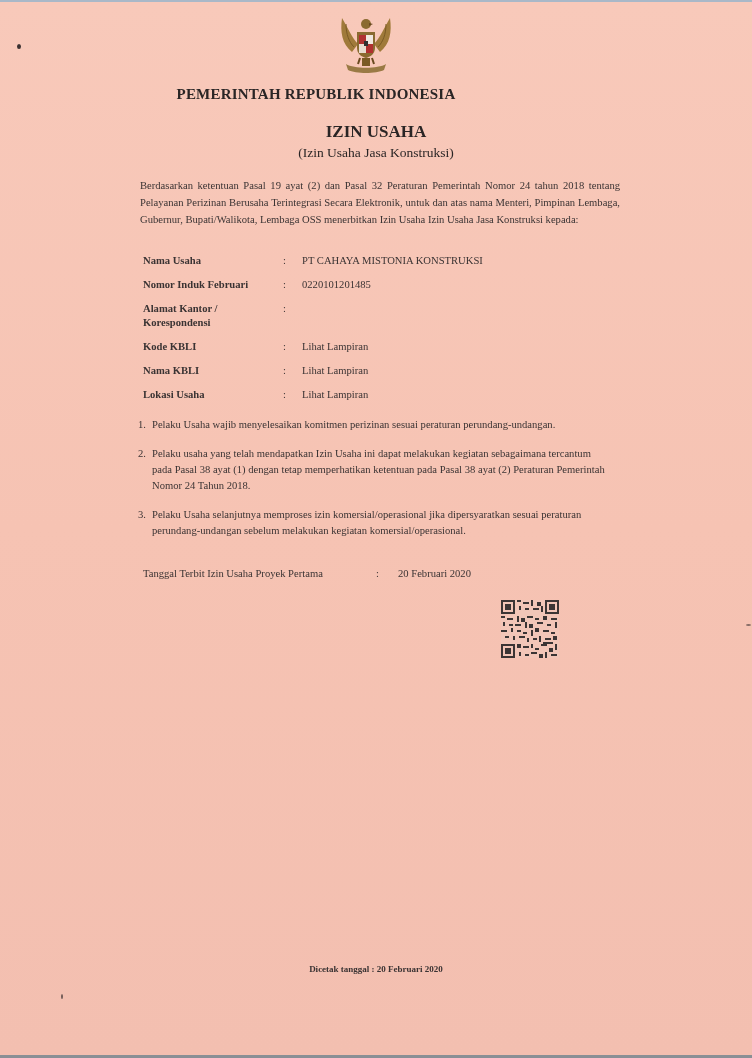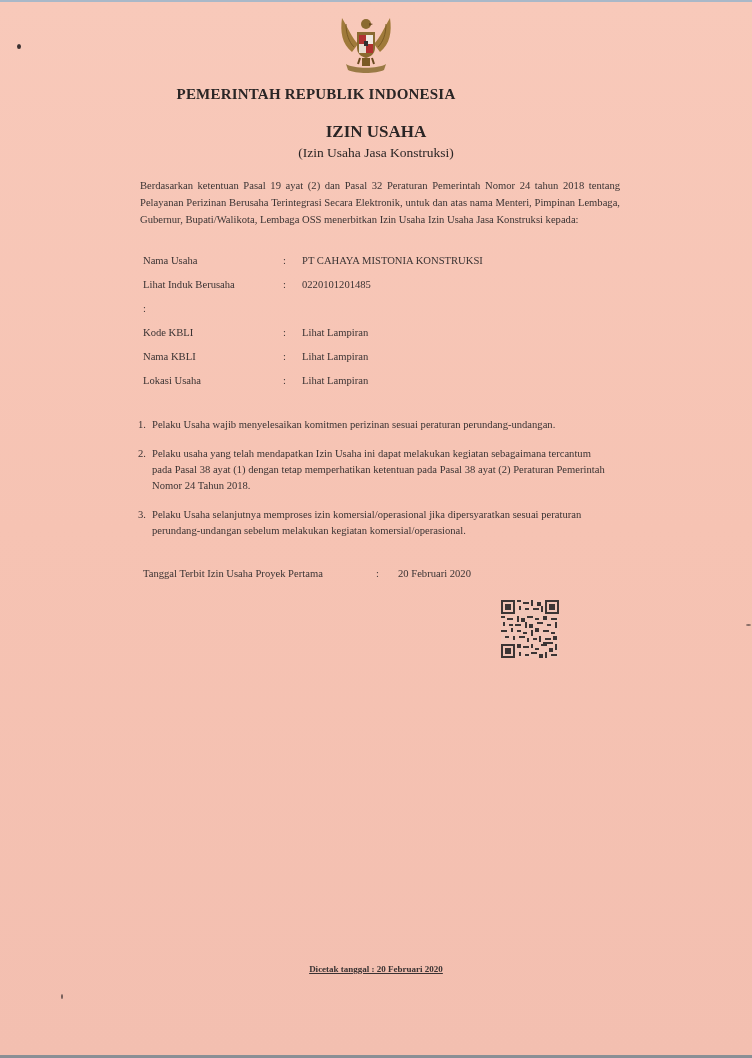--- a/index.html
+++ b/index.html
@@ -80,20 +80,21 @@
     }
     .field-row {
       display: flex;
       align-items: flex-start;
       line-height: 14px;
       margin-bottom: 10px;
     }
     .field-label {
       width: 140px;
       flex: none;
+      font-weight: bold;
     }
     .field-colon {
       width: 19px;
       flex: none;
     }
     .field-value {
       flex: 1;
     }
     .notes {
       position: absolute;
@@ -135,21 +136,20 @@
     }
     .printed {
       position: absolute;
       left: 0;
       width: 752px;
       top: 962px;
       text-align: center;
       font-size: 9px;
       font-weight: bold;
       color: #3a3333;
-      text-decoration: underline;
     }
     .speck {
       position: absolute;
       background: #3a3030;
       border-radius: 50%;
     }
   </style>
 </head>
 <body>
 
@@ -187,25 +187,26 @@
 
   <div class="intro">Berdasarkan ketentuan Pasal 19 ayat (2) dan Pasal 32 Peraturan Pemerintah Nomor 24 tahun 2018 tentang Pelayanan Perizinan Berusaha Terintegrasi Secara Elektronik, untuk dan atas nama Menteri, Pimpinan Lembaga, Gubernur, Bupati/Walikota, Lembaga OSS menerbitkan Izin Usaha Izin Usaha Jasa Konstruksi kepada:</div>
 
   <div class="fields">
     <div class="field-row">
       <span class="field-label">Nama Usaha</span>
       <span class="field-colon">:</span>
       <span class="field-value">PT CAHAYA MISTONIA KONSTRUKSI</span>
     </div>
     <div class="field-row">
-      <span class="field-label">Lihat Induk Berusaha</span>
+      <span class="field-label">Nomor Induk Februari</span>
       <span class="field-colon">:</span>
       <span class="field-value">0220101201485</span>
     </div>
     <div class="field-row">
+      <span class="field-label" style="width:130px;margin-right:10px;">Alamat Kantor / Korespondensi</span>
       <span class="field-colon">:</span>
     </div>
     <div class="field-row">
       <span class="field-label">Kode KBLI</span>
       <span class="field-colon">:</span>
       <span class="field-value">Lihat Lampiran</span>
     </div>
     <div class="field-row">
       <span class="field-label">Nama KBLI</span>
       <span class="field-colon">:</span>

